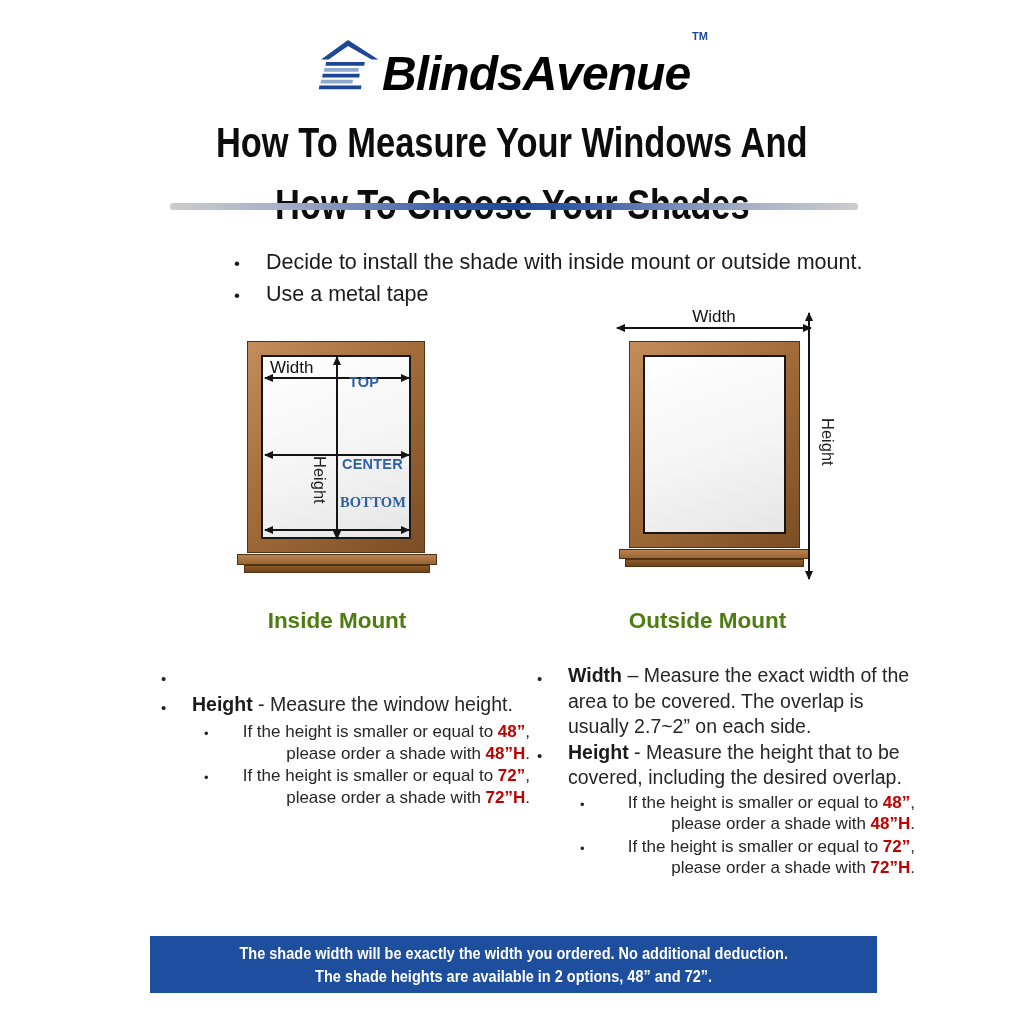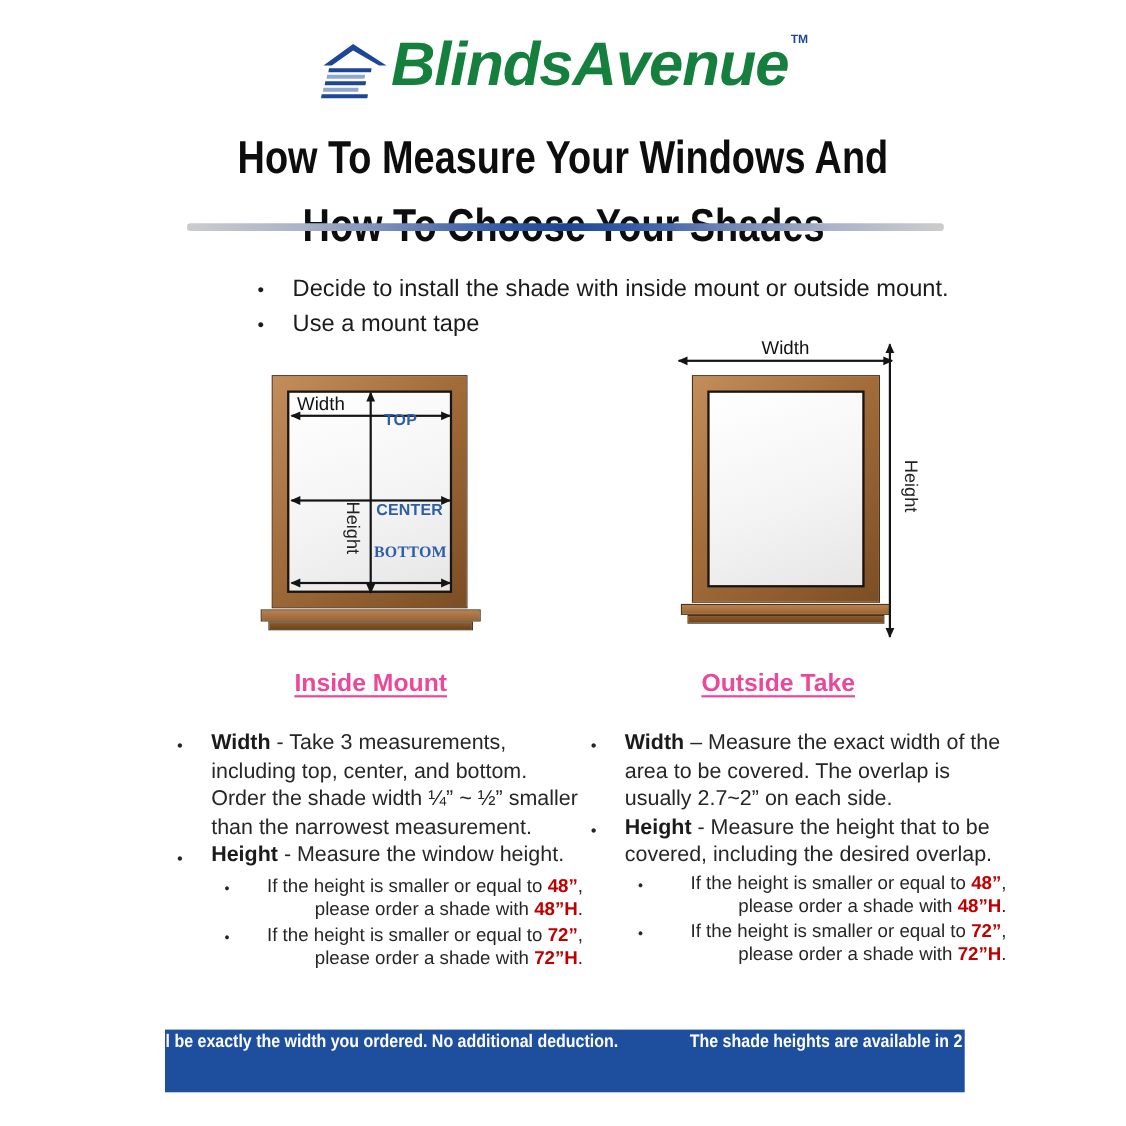--- a/index.html
+++ b/index.html
@@ -2,21 +2,21 @@
 <html><head>
 <meta charset="utf-8">
 <style>
   * { margin:0; padding:0; box-sizing:border-box; }
   body { background:#ffffff; font-family:"Liberation Sans", sans-serif; }
   #canvas { position:relative; width:1024px; height:1024px; background:#ffffff; overflow:hidden; }
 
   
   .logo-row { position:absolute; top:26px; left:0; width:100%; display:flex; justify-content:center; align-items:flex-start; }
   .logo-icon { width:64px; height:68px; margin-right:2px; margin-top:2px; }
-  .brand { font-size:56px; font-weight:bold; font-style:italic; color:#15803d; letter-spacing:-1px; line-height:64px; }
+  .brand { font-size:48px; font-weight:bold; font-style:italic; color:#000000; letter-spacing:-1px; line-height:64px;margin-top:16px; }
   .brand-tm { font-size:11px; font-weight:bold; color:#1d4796; vertical-align:super; line-height:20px; margin-left:2px; }
 
   
   .title { position:absolute; top:112px; left:0; width:100%; text-align:center; color:#0d0d0d; font-weight:bold; font-size:42px; line-height:62px; }
   .title .tline { display:inline-block; transform:scaleX(0.82); white-space:nowrap; }
 
   .divider { position:absolute; top:203px; left:170px; width:688px; height:7px; border-radius:3px;
     background:linear-gradient(to right,#cccccc 0%,#aab3c9 15%,#3a5ea8 40%,#1d4796 50%,#3a5ea8 60%,#aab3c9 85%,#cccccc 100%); }
 
   
@@ -38,41 +38,41 @@
   .arrow-h::before { content:""; position:absolute; left:-1px; top:-3px; border-top:4px solid transparent; border-bottom:4px solid transparent; border-right:9px solid #141414; }
   .arrow-h::after  { content:""; position:absolute; right:-1px; top:-3px; border-top:4px solid transparent; border-bottom:4px solid transparent; border-left:9px solid #141414; }
   .arrow-v { position:absolute; width:2px; background:#141414; }
   .arrow-v::before { content:""; position:absolute; top:-1px; left:-3px; border-left:4px solid transparent; border-right:4px solid transparent; border-bottom:9px solid #141414; }
   .arrow-v::after  { content:""; position:absolute; bottom:-1px; left:-3px; border-left:4px solid transparent; border-right:4px solid transparent; border-top:9px solid #141414; }
 
   .dim-label { position:absolute; font-size:17px; color:#111; }
   .blue-label { position:absolute; font-size:14.5px; font-weight:bold; color:#2e5fa6; letter-spacing:0.2px; }
   .v-label { position:absolute; writing-mode:vertical-rl; font-size:16.5px; color:#222; }
 
-  .caption { position:absolute; top:608px; text-align:center; font-size:22.5px; font-weight:bold; color:#ec4899;
-    text-decoration:underline; text-decoration-thickness:2px; text-underline-offset:4px; }
+  .caption { position:absolute; top:608px; text-align:center; font-size:22.5px; font-weight:bold; color:#4d7c0f;
+    text-decoration-thickness:2px; text-underline-offset:4px; }
   .caption-inside { left:237px; width:200px; }
   .caption-outside { left:605px; width:205px; }
 
   
   .col { position:absolute; top:663px; color:#262626; }
   .col-inside { left:152px; width:378px; }
   .col-outside { left:528px; width:390px; }
   .main-item { display:flex; font-size:19.5px; line-height:25.5px; }
   .main-item .dot { width:40px; font-size:15px; padding-top:3px; padding-left:9px; }
   .main-item .mtext { flex:1; }
   .term { font-weight:bold; color:#1b1b1b; }
   .sub-item { display:flex; margin-left:52px; font-size:17px; line-height:21.5px; margin-top:1px; }
   .sub-item .dot { width:33px; font-size:13px; padding-top:2px; }
   .sub-item .stext { width:302px;text-align:right; }
   .red { color:#c00000; font-weight:bold; }
 
   
   .footer { position:absolute; left:150px; top:936px; width:727px; height:57px; background:#1e4f9e;
-    display:flex; flex-direction:row; justify-content:center; text-align:center; color:#ffffff; font-weight:bold; font-size:16.5px; line-height:23px; }
+    display:flex; flex-direction:column; justify-content:center; text-align:center; color:#ffffff; font-weight:bold; font-size:16.5px; line-height:23px; }
   .footer .fline { display:inline-block; transform:scaleX(0.88); white-space:nowrap; }
 </style>
 </head>
 <body>
 
 <div id="canvas">
 
   <div class="logo-row">
     <svg class="logo-icon" viewBox="0 0 76 72">
       <polygon points="6,33 38,10 74,33 66,33 38,17 15,33" fill="#1d4796"></polygon>
@@ -94,21 +94,21 @@
   </div>
   <div class="divider"></div>
 
   <div class="intro">
     <div class="intro-item">
       <span class="dot">•</span>
       <span>Decide to install the shade with inside mount or outside mount.</span>
     </div>
     <div class="intro-item">
       <span class="dot">•</span>
-      <span>Use a mount tape</span>
+      <span>Use a metal tape</span>
     </div>
   </div>
 
   <div class="fig fig-inside">
     <div class="frame" style="left:10px; top:3px; width:178px; height:212px;"></div>
     <div class="glass" style="left:24px; top:17px; width:150px; height:184px;"></div>
     <div class="sill" style="left:0; top:216px; width:200px; height:11px;"></div>
     <div class="sill2" style="left:7px; top:227px; width:186px; height:8px;"></div>
 
     <div class="arrow-v" style="left:99px; top:19px; height:182px;"></div>
@@ -130,26 +130,25 @@
     <div class="sill2" style="left:13px; top:253px; width:179px; height:8px;"></div>
 
     <div class="arrow-h" style="left:5px; top:21px; width:194px;"></div>
     <div class="arrow-v" style="left:196px; top:7px; height:266px;"></div>
 
     <span class="dim-label" style="left:0; top:1px; width:204px; text-align:center;">Width</span>
     <span class="v-label" style="left:206px; top:112px;">Height</span>
   </div>
 
   <div class="caption caption-inside">Inside Mount</div>
-  <div class="caption caption-outside">Outside Take</div>
+  <div class="caption caption-outside">Outside Mount</div>
 
   <div class="col col-inside">
     <div class="main-item">
       <span class="dot">•</span>
-      <span class="mtext"><span class="term">Width</span><span> - Take 3 measurements, including top, center, and bottom. Order the shade width ¼” ~ ½” smaller than the narrowest measurement.</span></span>
     </div>
     <div class="main-item">
       <span class="dot">•</span>
       <span class="mtext"><span class="term">Height</span><span> - Measure the window height.</span></span>
     </div>
     <div class="sub-item">
       <span class="dot">•</span>
       <span class="stext"><span>If the height is smaller or equal to </span><span class="red">48”</span><span>, please order a shade with </span><span class="red">48”H</span><span>.</span></span>
     </div>
     <div class="sub-item">

